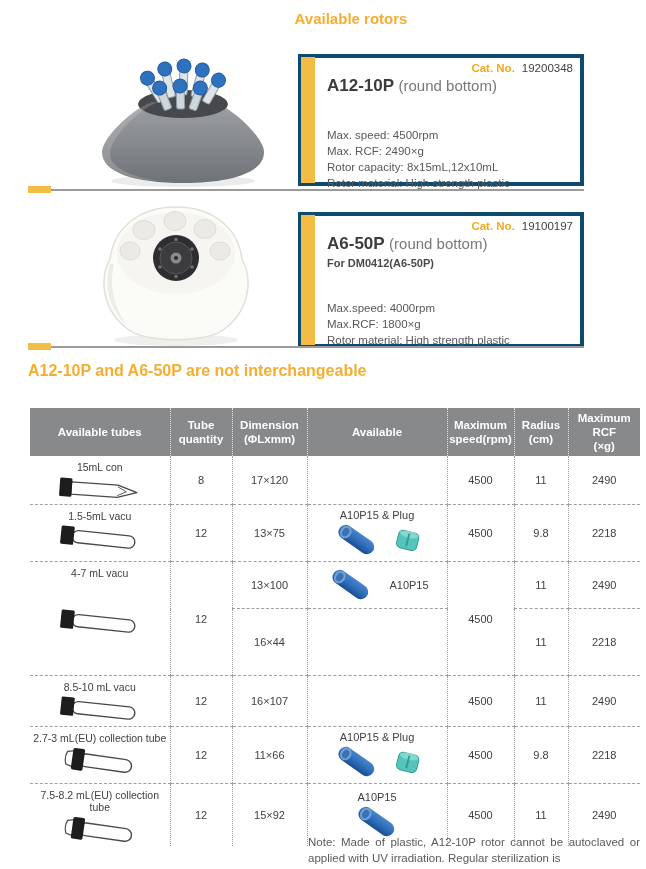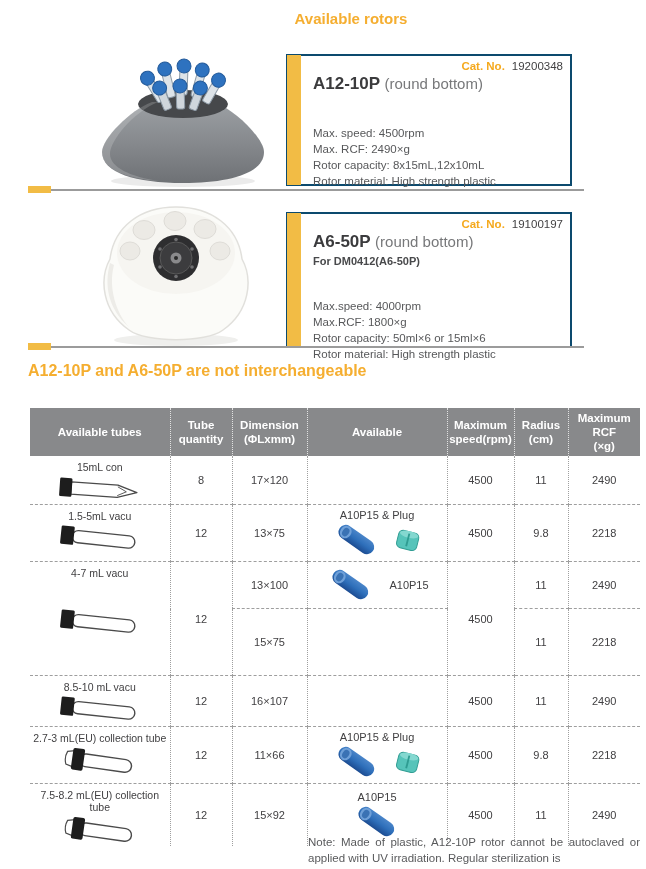--- a/index.html
+++ b/index.html
@@ -13,22 +13,22 @@
     position:absolute; top:10px; left:216px; width:270px;
     text-align:center; font-size:15px; font-weight:bold; color:#F5AE30;
   }
 
   
   .rotor-photo { position:absolute; }
   .photo1 { left:80px; top:53px; }
   .photo2 { left:96px; top:201px; }
 
   .infobox {
-    position:absolute; left:286px; width:286px; background:#fff;
-    border:2px solid #0c4a6e; box-sizing:border-box;
+    position:absolute; left:298px; width:286px; background:#fff;
+    border:4px solid #0c4a6e; box-sizing:border-box;
   }
   .box1 { top:54px;  height:132px; }
   .box2 { top:212px; height:136px; }
   .infobox .bar { position:absolute; left:-1px; top:-1px; bottom:-1px; width:14px; background:#F2BC45; }
   .infobox .content { position:absolute; left:25px; right:7px; top:3px; }
   .cat-line { text-align:right; font-size:11.5px; line-height:15px; }
   .cat-label { color:#F5A91D; font-weight:bold; }
   .cat-num  { color:#414042; margin-left:7px; }
   .prod-line { font-size:17px; font-weight:bold; color:#3B3B3D; line-height:20px; }
   .prod-type { font-size:15px; font-weight:normal; color:#77787A; }
@@ -236,21 +236,20 @@
         <span class="cat-label">Cat. No.</span><span class="cat-num">19100197</span>
       </div>
       <div class="prod-line">
         <span>A6-50P</span>
         <span class="prod-type">(round bottom)</span>
       </div>
       <div class="compat">For DM0412(A6-50P)</div>
       <div class="specs">
         <div>Max.speed: 4000rpm</div>
         <div>Max.RCF: 1800×g</div>
-        <div>Rotor capacity: 50ml×6 or 15ml×6</div>
         <div>Rotor material: High strength plastic</div>
       </div>
     </div>
   </div>
 
   <div class="divider div2"></div>
   <div class="divider-accent acc2"></div>
 
   <div class="warning">A12-10P and A6-50P are not interchangeable</div>
 
@@ -339,21 +338,21 @@
               </svg>
             <span>A10P15</span>
           </div>
         </td>
         <td rowspan="2">4500</td>
         <td>11</td>
         <td class="lastcol">2490</td>
       </tr>
 
       <tr class="r3b sep">
-        <td>15×75</td>
+        <td>16×44</td>
         <td></td>
         <td>11</td>
         <td class="lastcol">2218</td>
       </tr>
 
       <tr class="r4 sep">
         <td class="tube-cell">
           <div class="tube-label">8.5-10 mL vacu</div>
           <svg width="84" height="28" viewBox="0 0 96 30">
               <use href="#vacu-tube"></use>

